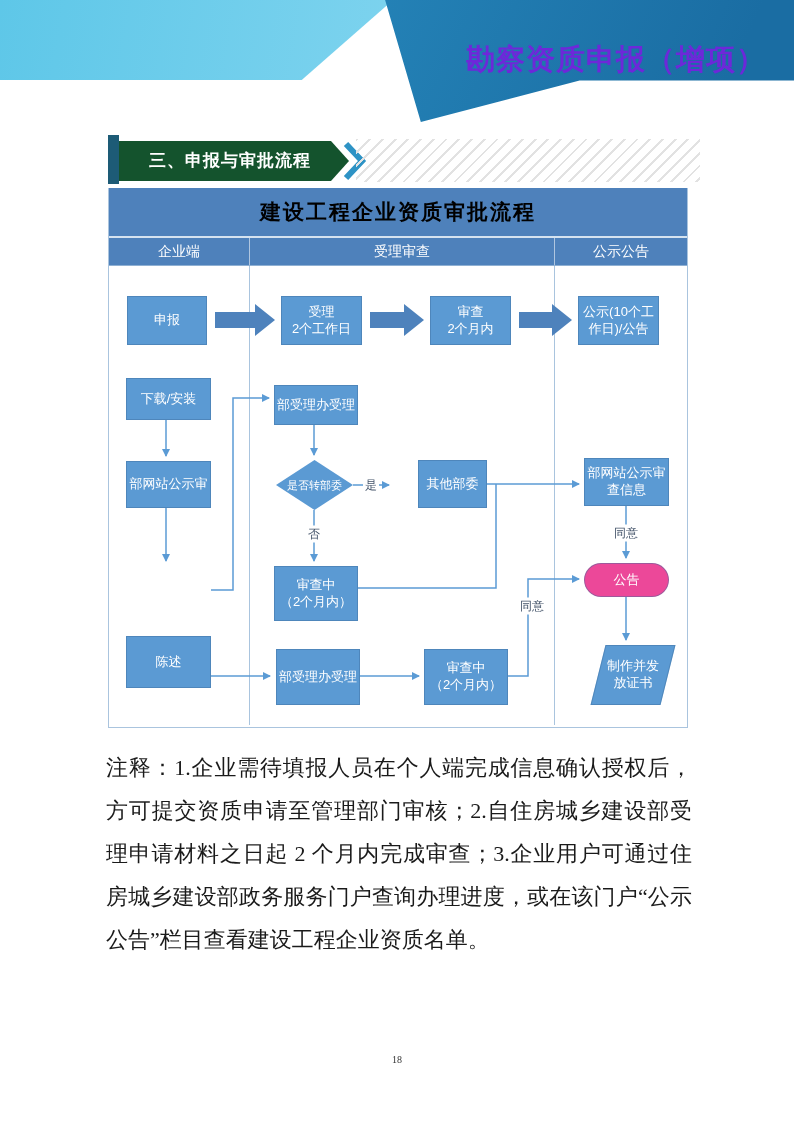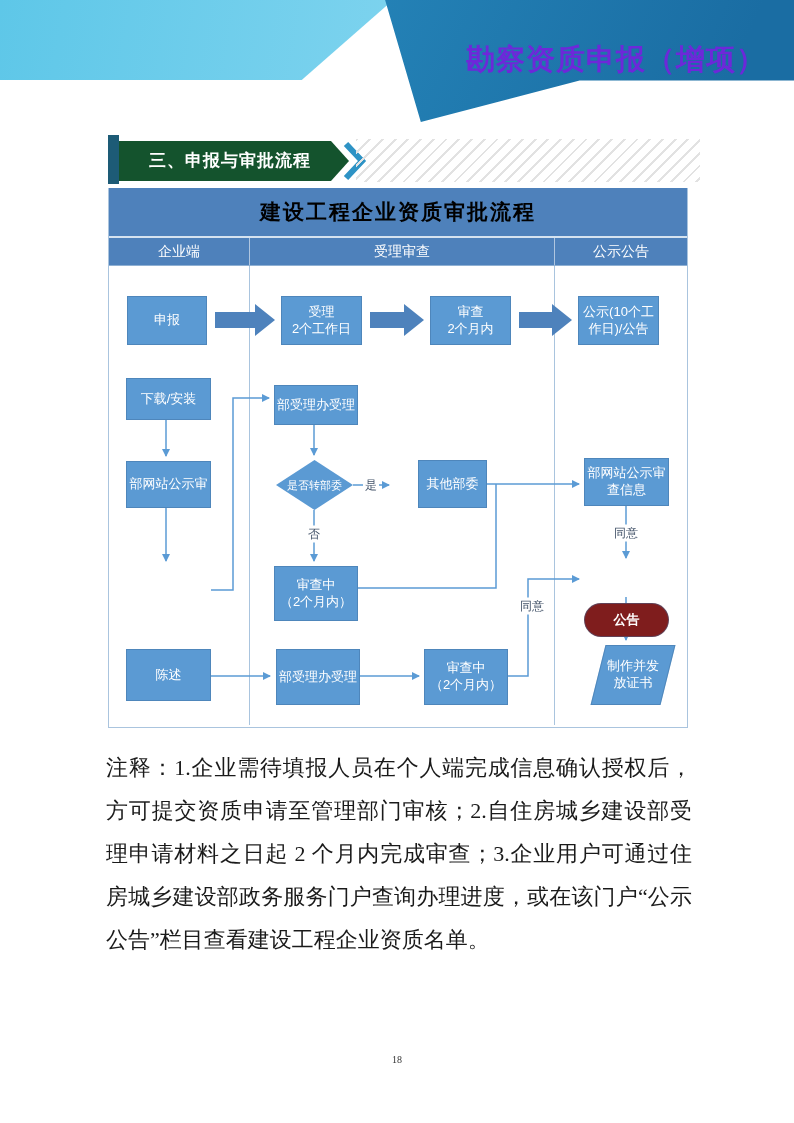--- a/index.html
+++ b/index.html
@@ -60,21 +60,21 @@
   .node {
     position:absolute; z-index:2; background:#5b9ad3; color:#fff;
     border:1px solid rgba(63,110,158,.45);
     font-size:13px; line-height:1.3; text-align:center; white-space:pre-line;
     display:flex; align-items:center; justify-content:center;
   }
   .node.diamond {
     background:#5b9ad3; border:none; font-size:11px; white-space:nowrap;
     clip-path:polygon(50% 0,100% 50%,50% 100%,0 50%);
   }
-  .node.stadium { background:#7f1d1d; border-radius:17px; font-weight:bold;margin-top:40px; }
+  .node.stadium { background:#ec4899; border-radius:17px; font-weight:normal; }
   .node.slant { transform:skewX(-14deg); }
   .node.slant .inner { transform:skewX(14deg); white-space:pre-line; }
   .edge-label {
     position:absolute; z-index:3; transform:translate(-50%,-50%);
     background:#fff; color:#44546a; font-size:12px; padding:0 2px; white-space:nowrap;
   }
   
   .note {
     position:absolute; left:106px; top:746px; width:586px;
     font-family:"Liberation Serif", serif; font-size:22px; line-height:43px;
@@ -136,21 +136,21 @@
         <path d="M398,410 L419,410 L419,313 L470,313" marker-end="url(#ah)"></path>
         <path d="M517,331 L517,374" marker-end="url(#ah)"></path>
         <path d="M102,410 L161,410" marker-end="url(#ah)"></path>
         <path d="M251,410 L310,410" marker-end="url(#ah)"></path>
       </g>
     </svg>
 
     <div class="node" style="left:18px; top:30px; width:80px; height:49px;">申报</div>
     <div class="node" style="left:17px; top:112px; width:85px; height:42px;text-align:right;">下载/安装</div>
     <div class="node" style="left:17px; top:195px; width:85px; height:47px;">部网站公示审</div>
-    <div class="node" style="left:17px; top:383px; width:85px; height:52px;">陈述</div>
+    <div class="node" style="left:17px; top:370px; width:85px; height:52px;">陈述</div>
 
     <div class="node" style="left:172px; top:30px; width:81px; height:49px;">受理
 2个工作日</div>
     <div class="node" style="left:321px; top:30px; width:81px; height:49px;">审查
 2个月内</div>
     <div class="node" style="left:165px; top:119px; width:84px; height:40px;">部受理办受理</div>
     <div class="node diamond" style="left:167px; top:194px; width:77px; height:50px;">是否转部委</div>
     <div class="node" style="left:285px; top:194px; width:69px; height:48px;margin-left:24px;">其他部委</div>
     <div class="node" style="left:165px; top:300px; width:84px; height:55px;">审查中
 （2个月内）</div>

